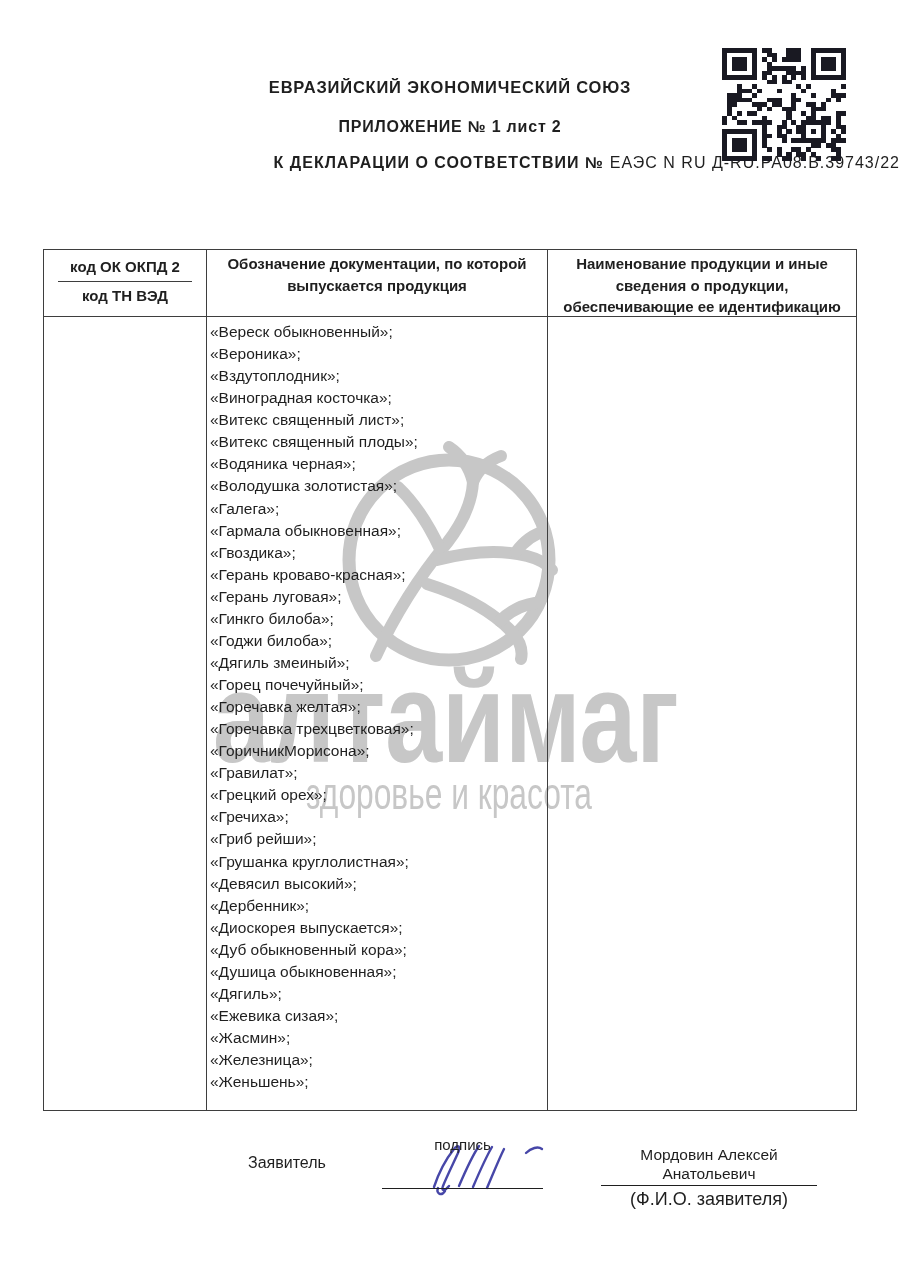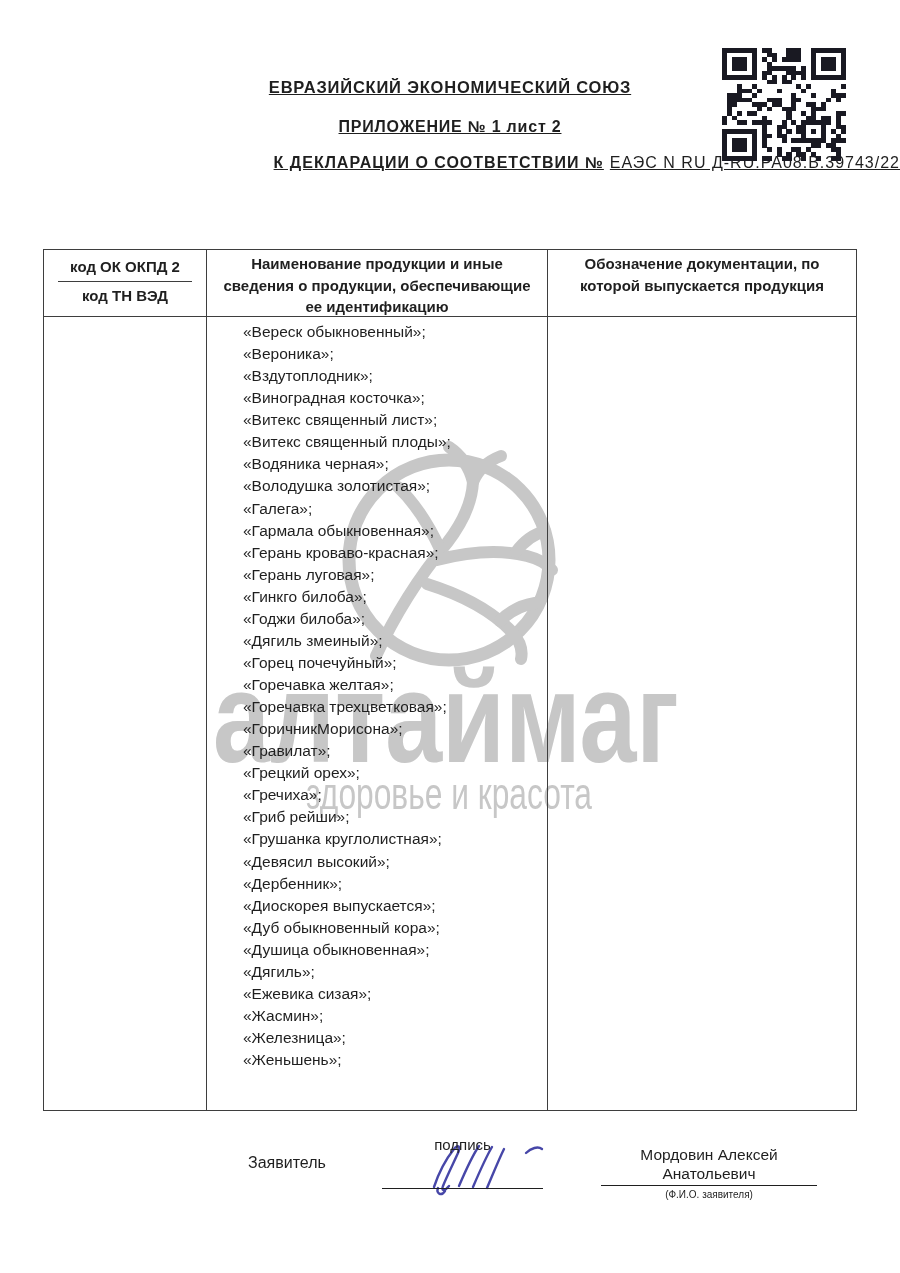--- a/index.html
+++ b/index.html
@@ -17,21 +17,21 @@
     background:#ffffff;
     overflow:hidden;
     font-family:"Liberation Sans",sans-serif;
     color:var(--ink);
   }
   .watermark{position:absolute;left:0;top:0;z-index:0;pointer-events:none;}
   .wm-stroke{fill:none;stroke:var(--watermark);stroke-linecap:round;stroke-linejoin:round;}
   .wm-text{fill:var(--watermark);font-family:"Liberation Sans",sans-serif;}
   .content{position:absolute;left:0;top:0;width:900px;height:1273px;z-index:1;}
 
-  .hdr{position:absolute;left:0;width:900px;text-align:center;font-weight:bold;letter-spacing:.8px;text-decoration:underline;}
+  .hdr{position:absolute;left:0;width:900px;text-align:center;font-weight:bold;letter-spacing:.8px;}
   .hdr-1{top:78px;font-size:16.5px;}
   .hdr-2{top:118px;font-size:16px;}
   .hdr-3{top:154px;font-size:16px;letter-spacing:1px;text-align:right;}
   .hdr-3 .num{font-weight:normal;margin-left:6px;}
 
   .qr{position:absolute;left:722px;top:48px;width:124px;height:113px;}
 
   .tbl{
     position:absolute;left:43px;top:249px;width:812px;height:860px;
     border:1.6px solid var(--border);
@@ -40,30 +40,30 @@
     grid-template-rows:67px 1fr;
     background:transparent;
   }
   .cell{border-right:1.6px solid var(--border);}
   .cell:nth-child(3n){border-right:none;}
   .hcell{border-bottom:1.6px solid var(--border);font-weight:bold;font-size:15px;
          text-align:center;padding:3px 12px 0 12px;line-height:21.5px;}
   .hcell-c1{display:flex;flex-direction:column;align-items:center;justify-content:flex-start;padding-top:6px;}
   .c1-rule{width:134px;border-top:1.7px solid var(--border);margin:3px 0 3px 0;}
   .bcell{font-size:15.5px;}
-  .bcell-list{padding:4px 0 0 3px;line-height:22.06px;margin-left:33px;}
+  .bcell-list{padding:4px 0 0 3px;line-height:22.06px;}
   .product-item{white-space:nowrap;}
 
   .ft-label{position:absolute;left:248px;top:1154px;font-size:16px;}
   .sig-svg{position:absolute;left:428px;top:1141px;width:124px;height:58px;}
   .sig-line{position:absolute;left:382px;top:1188px;width:161px;border-top:1.5px solid var(--ink);}
   .sig-caption{position:absolute;left:382px;top:1136px;width:161px;text-align:center;font-size:15px;}
   .name-block{position:absolute;left:600px;top:1146px;width:218px;text-align:center;font-size:15.5px;line-height:18.5px;}
   .name-line{position:absolute;left:601px;top:1185px;width:216px;border-top:1.4px solid var(--ink);}
-  .name-caption{position:absolute;left:601px;top:1189px;width:216px;text-align:center;font-size:10px;}
+  .name-caption{position:absolute;left:601px;top:1189px;width:216px;text-align:center;font-size:18px;}
 </style>
 </head>
 <body>
 
 <div class="page">
 
   <svg class="watermark" width="900" height="1273" viewBox="0 0 900 1273" aria-hidden="true">
     <g>
       <circle class="wm-stroke" cx="449" cy="560" r="100" stroke-width="13"></circle>
       <path class="wm-stroke" stroke-width="12" d="M 376 656 C 398 608 423 572 447 543 C 464 521 472 501 473 482"></path>
@@ -373,35 +373,36 @@
         <rect x="22" y="24" width="1.02" height="1.02" fill="var(--qr)"></rect>
         <rect x="23" y="24" width="1.02" height="1.02" fill="var(--qr)"></rect>
       </svg>
 
     <div class="tbl">
       <div class="cell hcell hcell-c1">
         <span>код ОК ОКПД 2</span>
         <span class="c1-rule"></span>
         <span>код ТН ВЭД</span>
       </div>
+      <div class="cell hcell">Обозначение документации, по которой выпускается продукция</div>
       <div class="cell hcell">Наименование продукции и иные сведения о продукции, обеспечивающие ее идентификацию</div>
-      <div class="cell hcell">Обозначение документации, по которой выпускается продукция</div>
 
       <div class="cell bcell"></div>
       <div class="cell bcell bcell-list">
           <div class="product-item">«Вереск обыкновенный»;</div>
           <div class="product-item">«Вероника»;</div>
           <div class="product-item">«Вздутоплодник»;</div>
           <div class="product-item">«Виноградная косточка»;</div>
           <div class="product-item">«Витекс священный лист»;</div>
           <div class="product-item">«Витекс священный плоды»;</div>
           <div class="product-item">«Водяника черная»;</div>
           <div class="product-item">«Володушка золотистая»;</div>
           <div class="product-item">«Галега»;</div>
           <div class="product-item">«Гармала обыкновенная»;</div>
+          <div class="product-item">«Гвоздика»;</div>
           <div class="product-item">«Герань кроваво-красная»;</div>
           <div class="product-item">«Герань луговая»;</div>
           <div class="product-item">«Гинкго билоба»;</div>
           <div class="product-item">«Годжи билоба»;</div>
           <div class="product-item">«Дягиль змеиный»;</div>
           <div class="product-item">«Горец почечуйный»;</div>
           <div class="product-item">«Горечавка желтая»;</div>
           <div class="product-item">«Горечавка трехцветковая»;</div>
           <div class="product-item">«ГоричникМорисона»;</div>
           <div class="product-item">«Гравилат»;</div>

